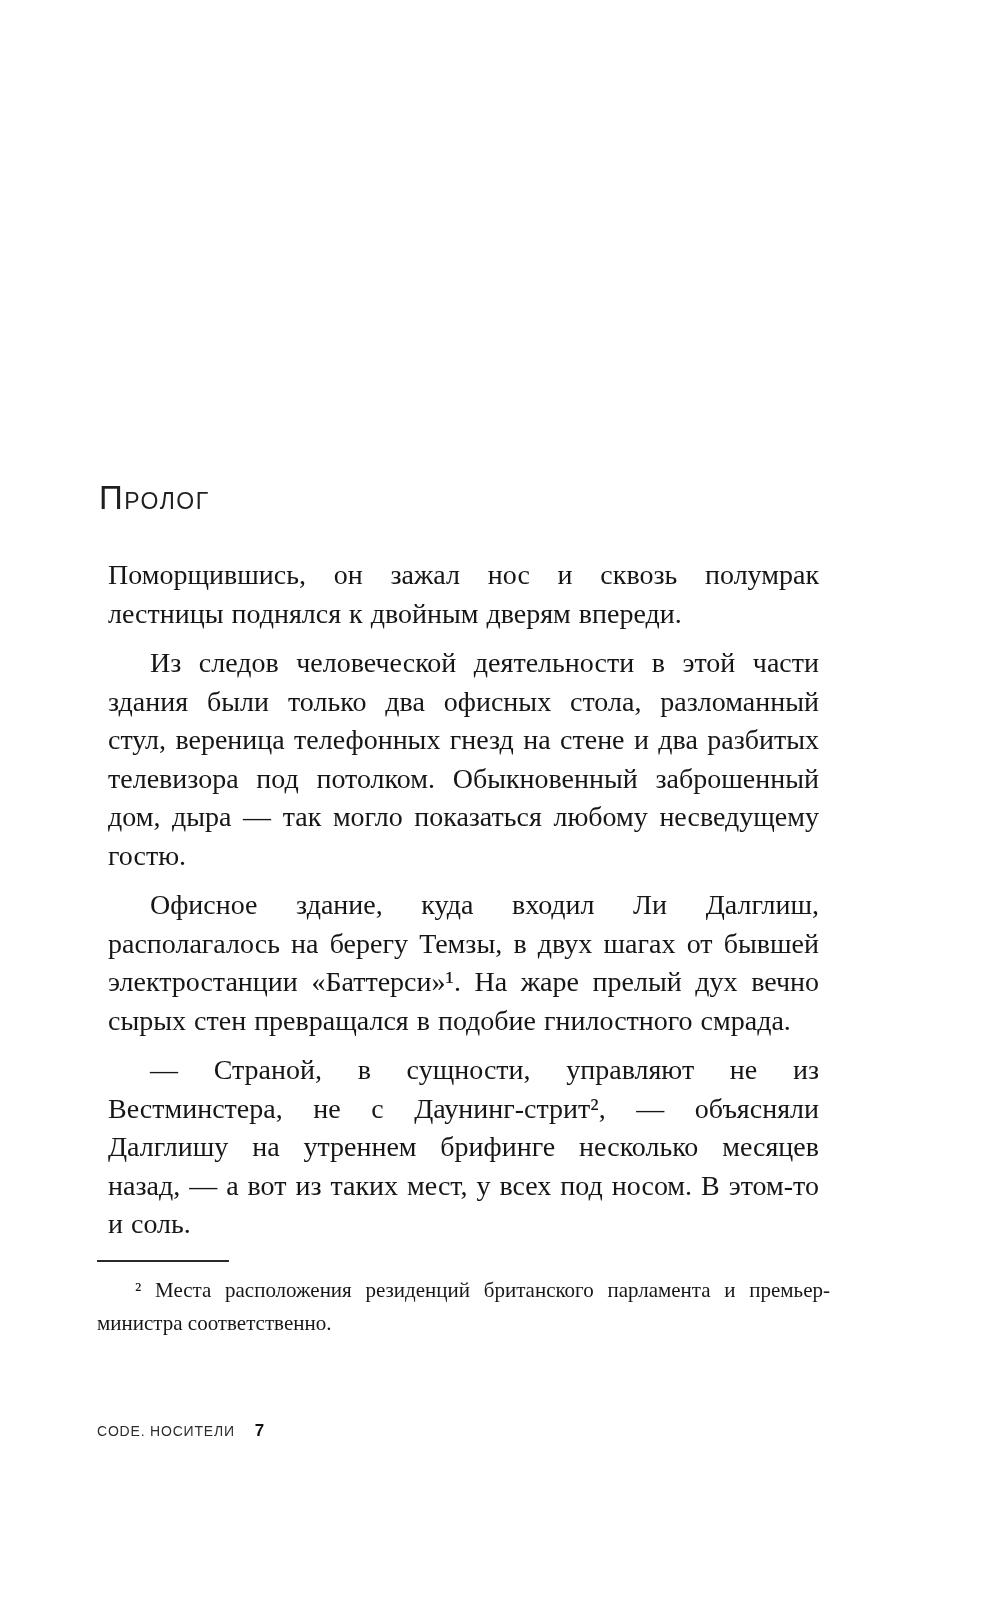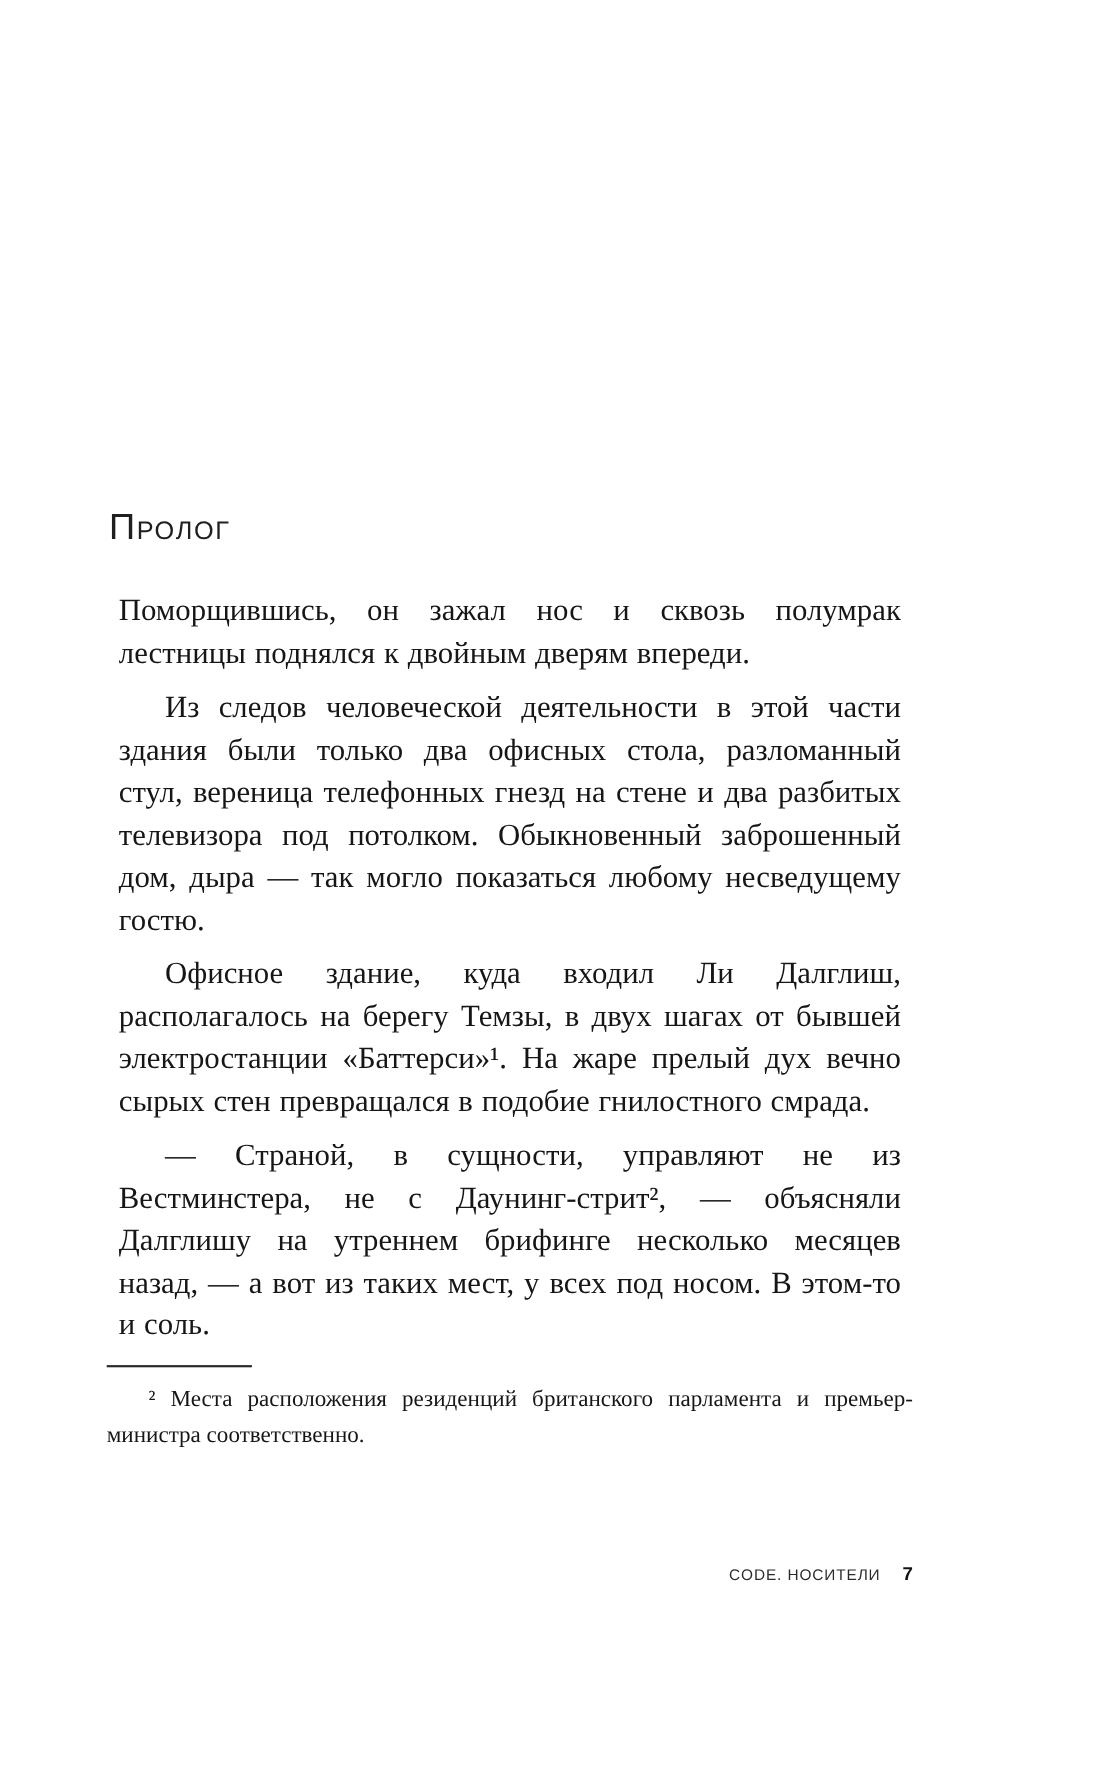--- a/index.html
+++ b/index.html
@@ -12,21 +12,21 @@
       width: 1000px;
       height: 1616px;
       background: #ffffff;
       color: #1b1b1b;
       font-family: "Liberation Serif", serif;
       overflow: hidden;
     }
     .text-block {
       position: absolute;
       left: 97px;
-      top: 462px;
+      top: 481px;
       width: 733px;
     }
     .chapter-title {
       font-family: "Liberation Sans", sans-serif;
       font-weight: 400;
       font-size: 23px;
       letter-spacing: 1.5px;
       text-transform: uppercase;
       color: #1f1f1f;
       margin: 0 0 42px 2px;
@@ -61,21 +61,21 @@
       text-align: justify;
       text-indent: 38px;
       hyphens: auto;
       color: #161616;
     }
     .footer {
       position: absolute;
       left: 97px;
       top: 1421px;
       width: 733px;
-      text-align: right;
+      text-align: left;
       white-space: nowrap;
     }
     .running-title {
       font-family: "Liberation Sans", sans-serif;
       font-size: 14px;
       letter-spacing: 0.8px;
       color: #2b2b2b;
       text-transform: uppercase;
       vertical-align: middle;
     }

